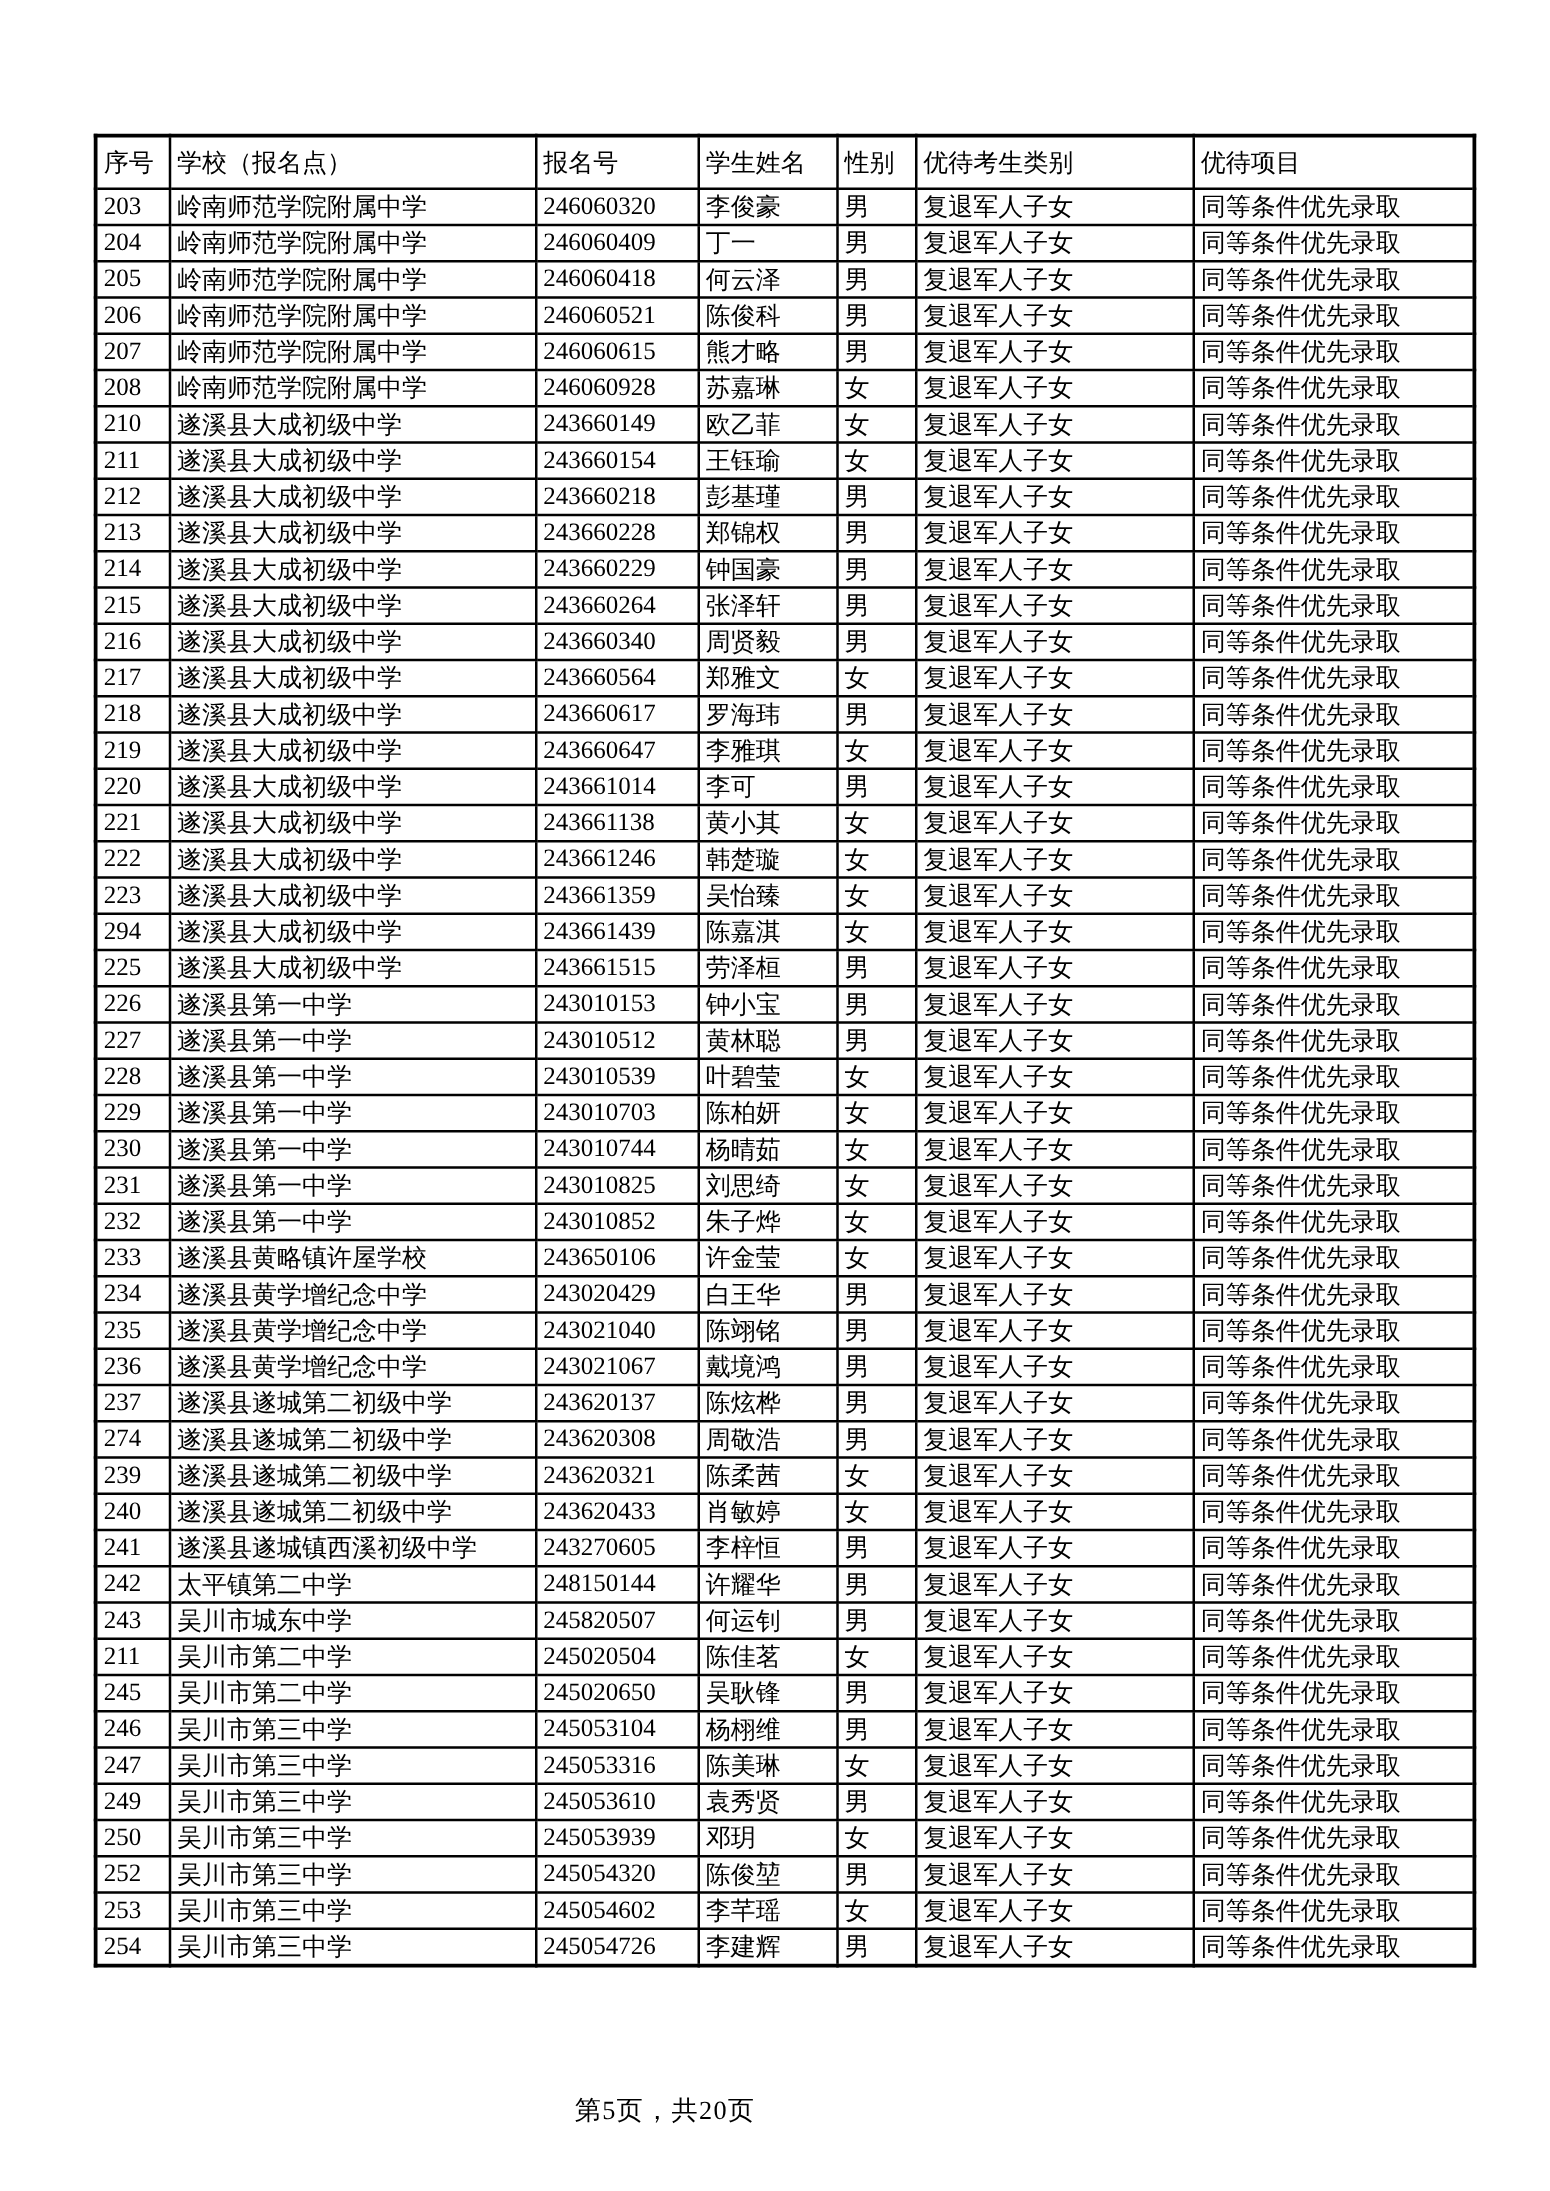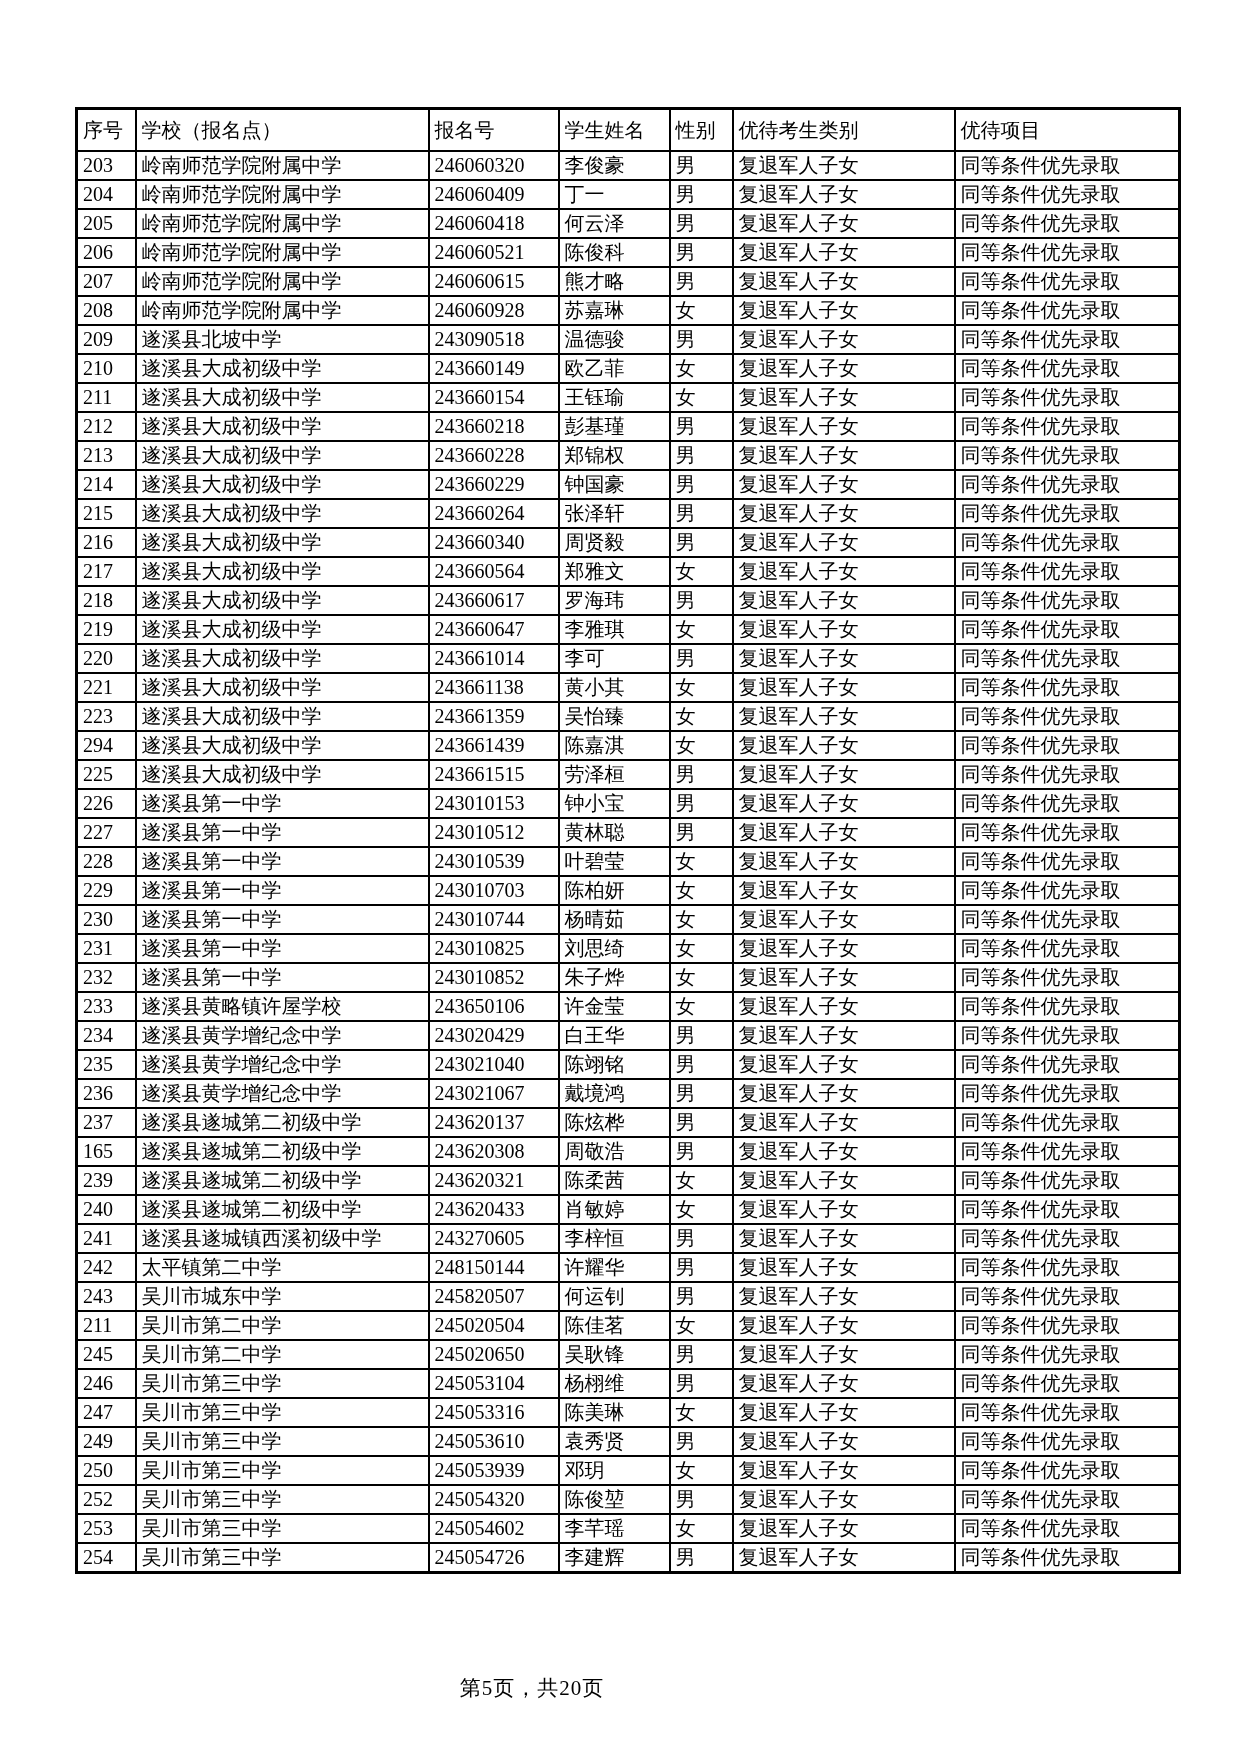--- a/index.html
+++ b/index.html
@@ -101,29 +101,20 @@
         <tr>
           <td>208</td>
           <td>岭南师范学院附属中学</td>
           <td>246060928</td>
           <td>苏嘉琳</td>
           <td>女</td>
           <td>复退军人子女</td>
           <td>同等条件优先录取</td>
         </tr>
         <tr>
-          <td>209</td>
-          <td>遂溪县北坡中学</td>
-          <td>243090518</td>
-          <td>温德骏</td>
-          <td>男</td>
-          <td>复退军人子女</td>
-          <td>同等条件优先录取</td>
-        </tr>
-        <tr>
           <td>210</td>
           <td>遂溪县大成初级中学</td>
           <td>243660149</td>
           <td>欧乙菲</td>
           <td>女</td>
           <td>复退军人子女</td>
           <td>同等条件优先录取</td>
         </tr>
         <tr>
           <td>211</td>
@@ -213,20 +204,29 @@
           <td>李可</td>
           <td>男</td>
           <td>复退军人子女</td>
           <td>同等条件优先录取</td>
         </tr>
         <tr>
           <td>221</td>
           <td>遂溪县大成初级中学</td>
           <td>243661138</td>
           <td>黄小其</td>
+          <td>女</td>
+          <td>复退军人子女</td>
+          <td>同等条件优先录取</td>
+        </tr>
+        <tr>
+          <td>222</td>
+          <td>遂溪县大成初级中学</td>
+          <td>243661246</td>
+          <td>韩楚璇</td>
           <td>女</td>
           <td>复退军人子女</td>
           <td>同等条件优先录取</td>
         </tr>
         <tr>
           <td>223</td>
           <td>遂溪县大成初级中学</td>
           <td>243661359</td>
           <td>吴怡臻</td>
           <td>女</td>
@@ -353,21 +353,21 @@
         <tr>
           <td>237</td>
           <td>遂溪县遂城第二初级中学</td>
           <td>243620137</td>
           <td>陈炫桦</td>
           <td>男</td>
           <td>复退军人子女</td>
           <td>同等条件优先录取</td>
         </tr>
         <tr>
-          <td>165</td>
+          <td>274</td>
           <td>遂溪县遂城第二初级中学</td>
           <td>243620308</td>
           <td>周敬浩</td>
           <td>男</td>
           <td>复退军人子女</td>
           <td>同等条件优先录取</td>
         </tr>
         <tr>
           <td>239</td>
           <td>遂溪县遂城第二初级中学</td>

